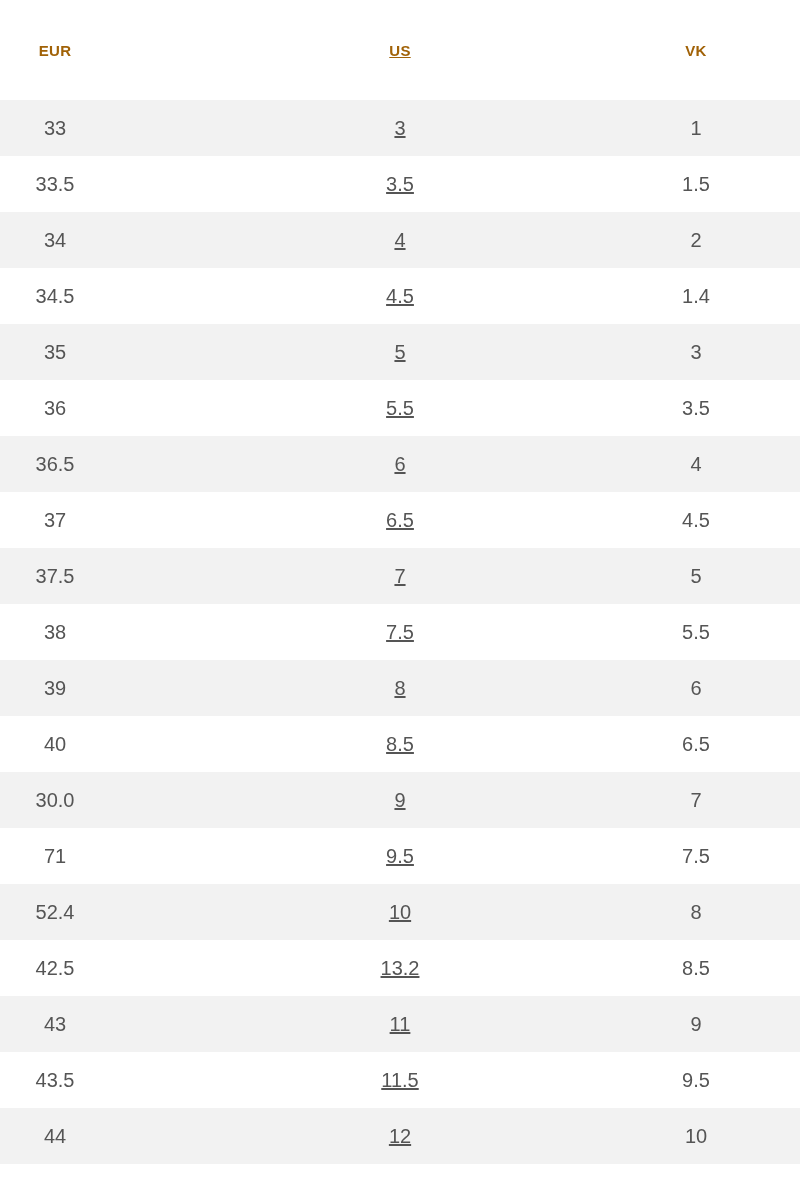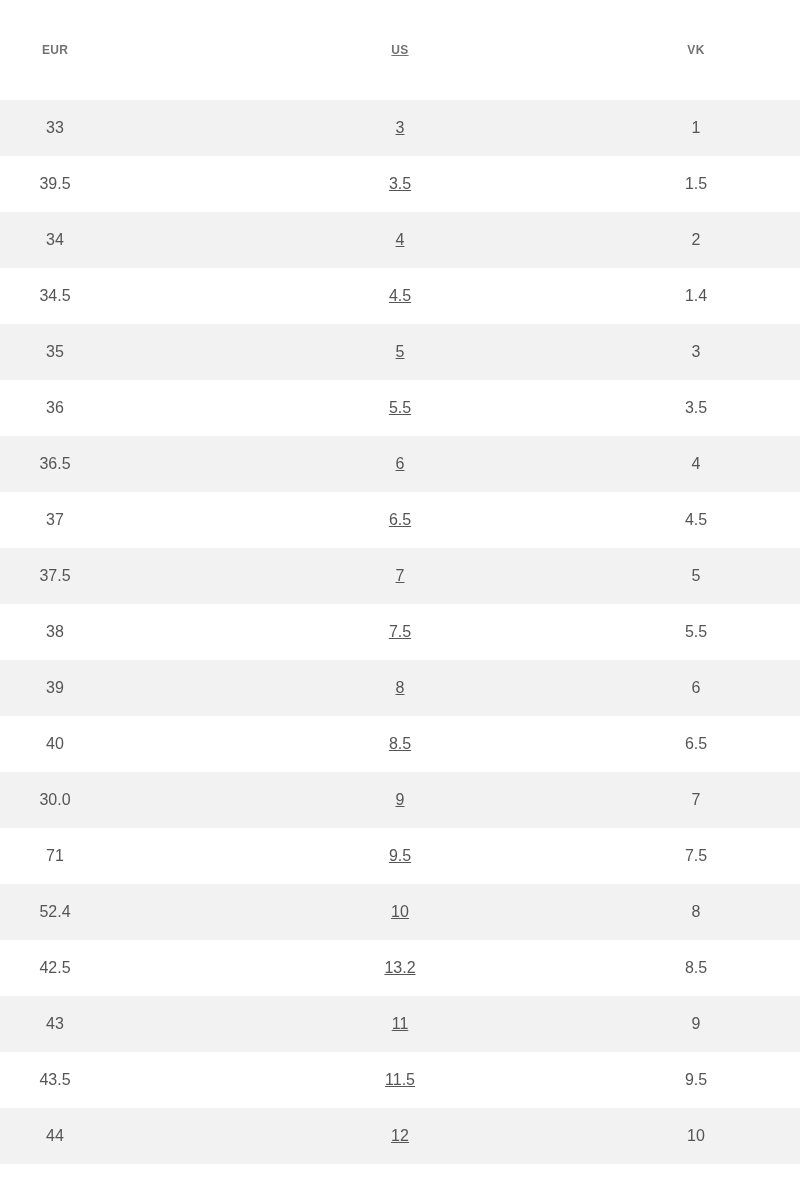--- a/index.html
+++ b/index.html
@@ -25,43 +25,43 @@
 
   
   .chart-header {
     height: 100px;
     flex: 0 0 100px;
     display: flex;
     align-items: center;
     background: #ffffff;
   }
   .chart-header .cell {
-    font-size: 12px;
+    font-size: 15px;
     font-weight: bold;
-    color: #737373;
+    color: #a16207;
     letter-spacing: 0.3px;
     text-align: center;
     line-height: 1;
   }
 
   
   .chart-body {
     flex: 1 1 auto;
   }
   .chart-row {
     height: 56px;
     display: flex;
     align-items: center;
     background: #ffffff;
   }
   .chart-row.striped {
     background: #f2f2f2;
   }
   .chart-row .cell {
-    font-size: 16px;
+    font-size: 20px;
     font-weight: normal;
     color: #555555;
     text-align: center;
     line-height: 1;
   }
 
   
   .cell.col-eur {
     width: 110px;
     margin-left: 0px;
@@ -87,21 +87,21 @@
     <div class="cell col-vk">VK</div>
   </div>
 
   <div class="chart-body">
       <div class="chart-row striped">
         <div class="cell col-eur">33</div>
         <div class="cell col-us">3</div>
         <div class="cell col-vk">1</div>
       </div>
       <div class="chart-row">
-        <div class="cell col-eur">39.5</div>
+        <div class="cell col-eur">33.5</div>
         <div class="cell col-us">3.5</div>
         <div class="cell col-vk">1.5</div>
       </div>
       <div class="chart-row striped">
         <div class="cell col-eur">34</div>
         <div class="cell col-us">4</div>
         <div class="cell col-vk">2</div>
       </div>
       <div class="chart-row">
         <div class="cell col-eur">34.5</div>

